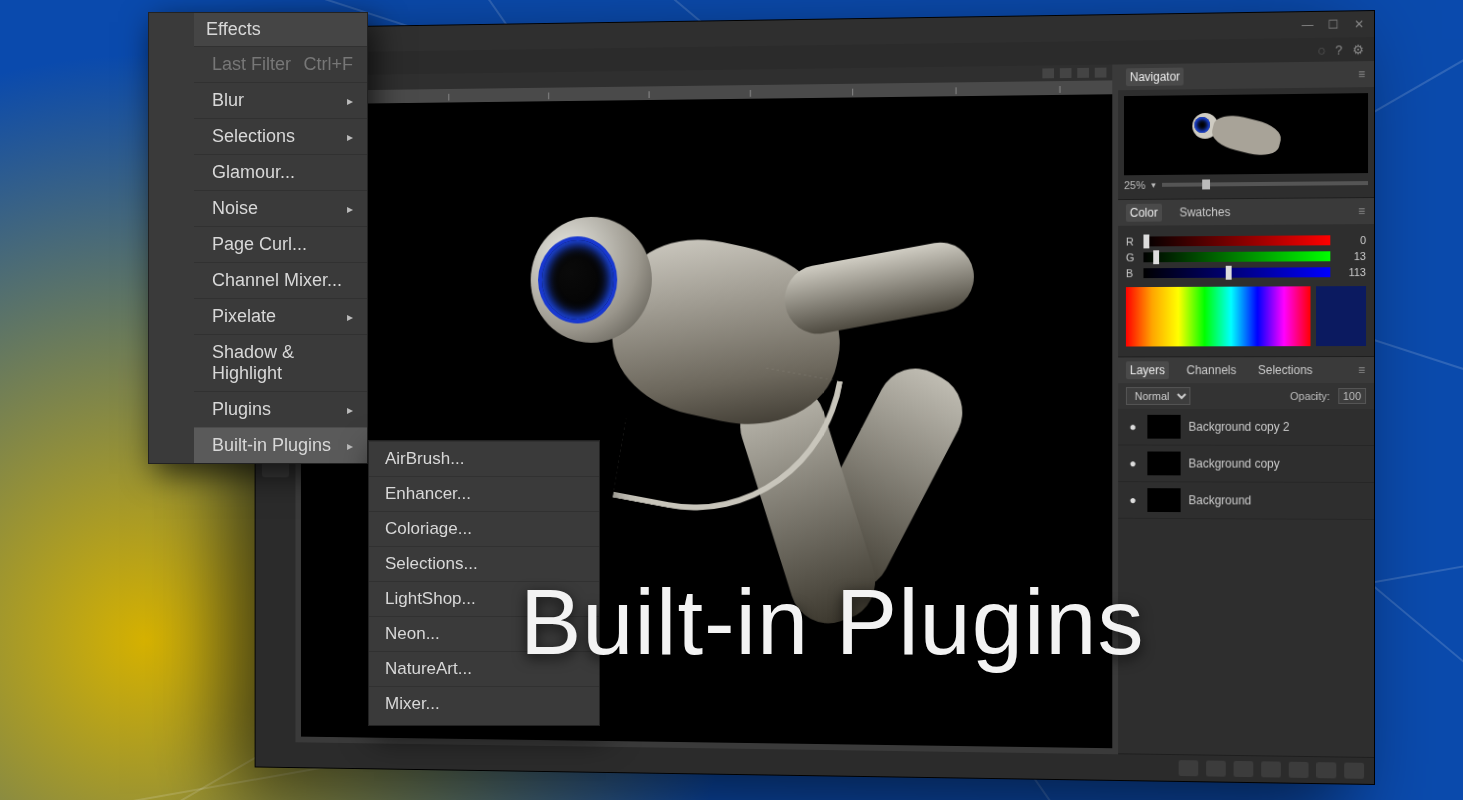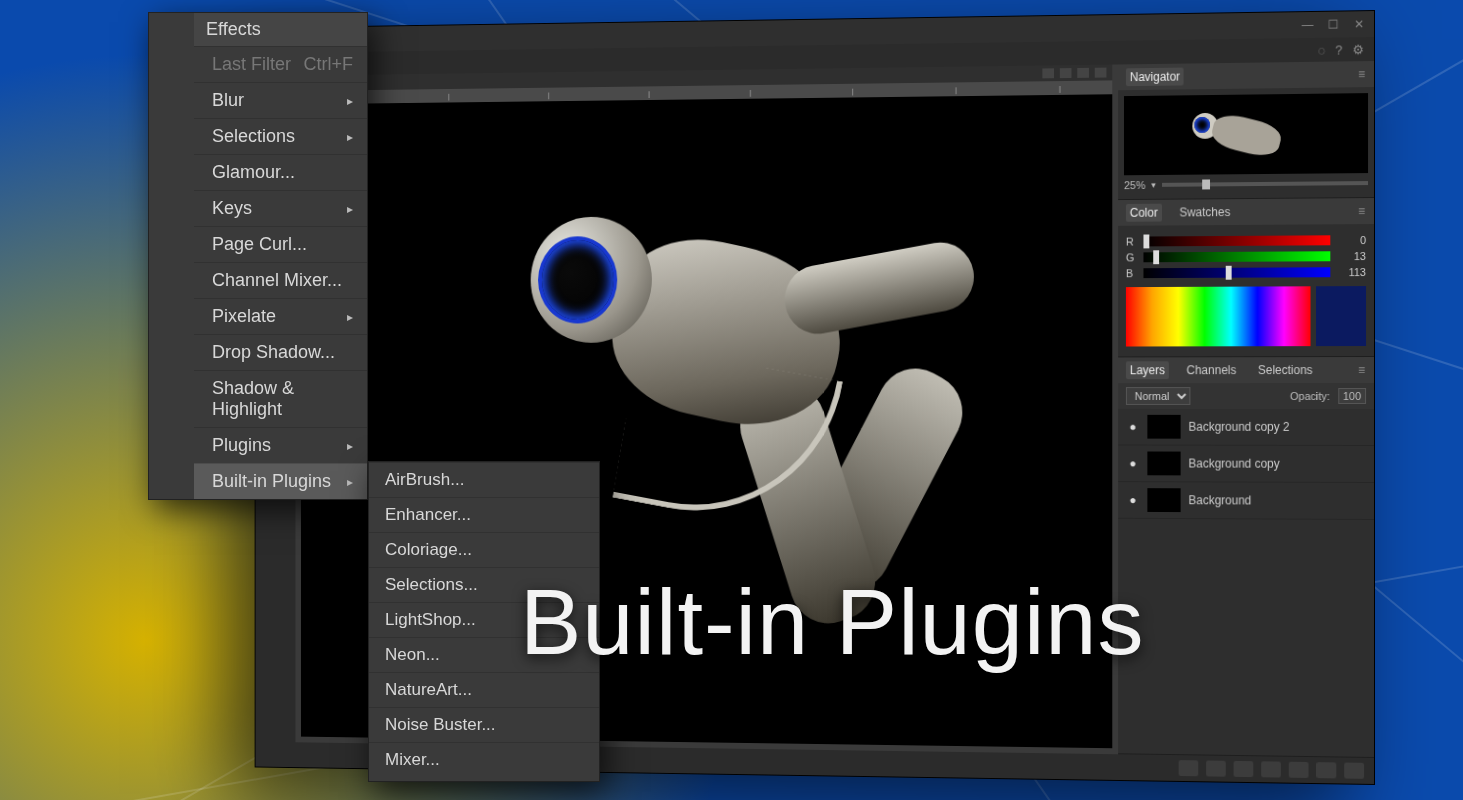--- a/index.html
+++ b/index.html
@@ -101,21 +101,21 @@
   .effects-menu { top:12px; left:148px; width:220px;padding-left:45px; }
   .menu .menu-title { background:#454545; padding:6px 12px; font-size:18px; display:flex; justify-content:space-between;}
   .menu-item {
     padding:7px 14px 7px 18px;
     display:flex; justify-content:space-between; align-items:center;
     border-top:1px solid rgba(0,0,0,0.15);
   }
   .menu-item.disabled { color:#777; }
   .menu-item.highlight { background:#5a5a5a; }
   .menu-item .arrow { color:#bbb; font-size:12px;}
-  .submenu { top:461px; left:368px; width:232px; padding-bottom:4px;}
+  .submenu { top:440px; left:368px; width:232px; padding-bottom:4px;}
   .submenu .menu-item { font-size:17px; padding:7px 16px; }
 
   
   .big-caption {
     position:absolute;
     left:520px; top:570px;
     font-size:92px;
     font-weight:300;
     color:#f3f3f3;
     letter-spacing:1px;
@@ -312,40 +312,36 @@
   </div>
   <div class="menu-item">
     <span>Selections</span>
       <span class="arrow">▸</span>
   </div>
   <div class="menu-item">
     <span>Glamour...</span>
       <span></span>
   </div>
   <div class="menu-item">
-    <span>Keys</span>
+    <span>Noise</span>
       <span class="arrow">▸</span>
   </div>
   <div class="menu-item">
     <span>Page Curl...</span>
       <span></span>
   </div>
   <div class="menu-item">
     <span>Channel Mixer...</span>
       <span></span>
   </div>
   <div class="menu-item">
     <span>Pixelate</span>
       <span class="arrow">▸</span>
   </div>
   <div class="menu-item">
-    <span>Drop Shadow...</span>
-      <span></span>
-  </div>
-  <div class="menu-item">
     <span>Shadow &amp; Highlight</span>
       <span></span>
   </div>
   <div class="menu-item">
     <span>Plugins</span>
       <span class="arrow">▸</span>
   </div>
   <div class="menu-item highlight">
     <span>Built-in Plugins</span>
       <span class="arrow">▸</span>
@@ -368,20 +364,17 @@
   <div class="menu-item">
       <span>LightShop...</span>
     </div>
   <div class="menu-item">
       <span>Neon...</span>
     </div>
   <div class="menu-item">
       <span>NatureArt...</span>
     </div>
   <div class="menu-item">
-      <span>Noise Buster...</span>
-    </div>
-  <div class="menu-item">
       <span>Mixer...</span>
     </div>
 </div>
 
 <div class="big-caption">Built-in Plugins</div>
 
 </body></html>

